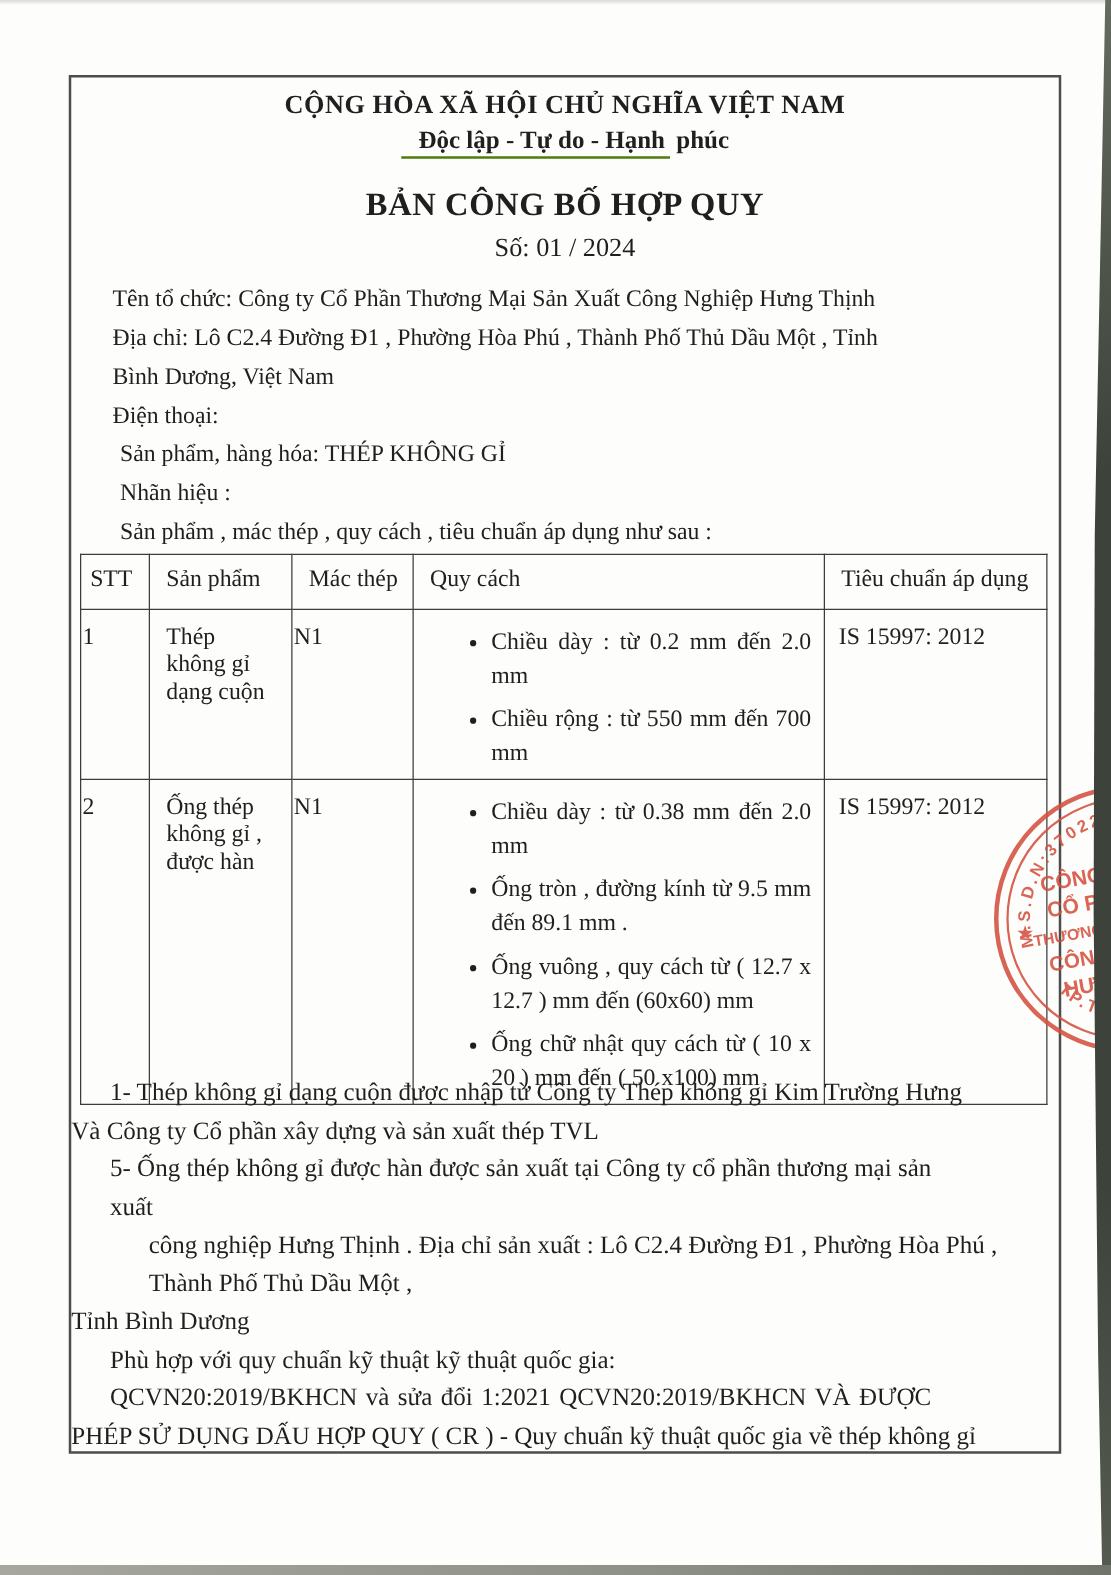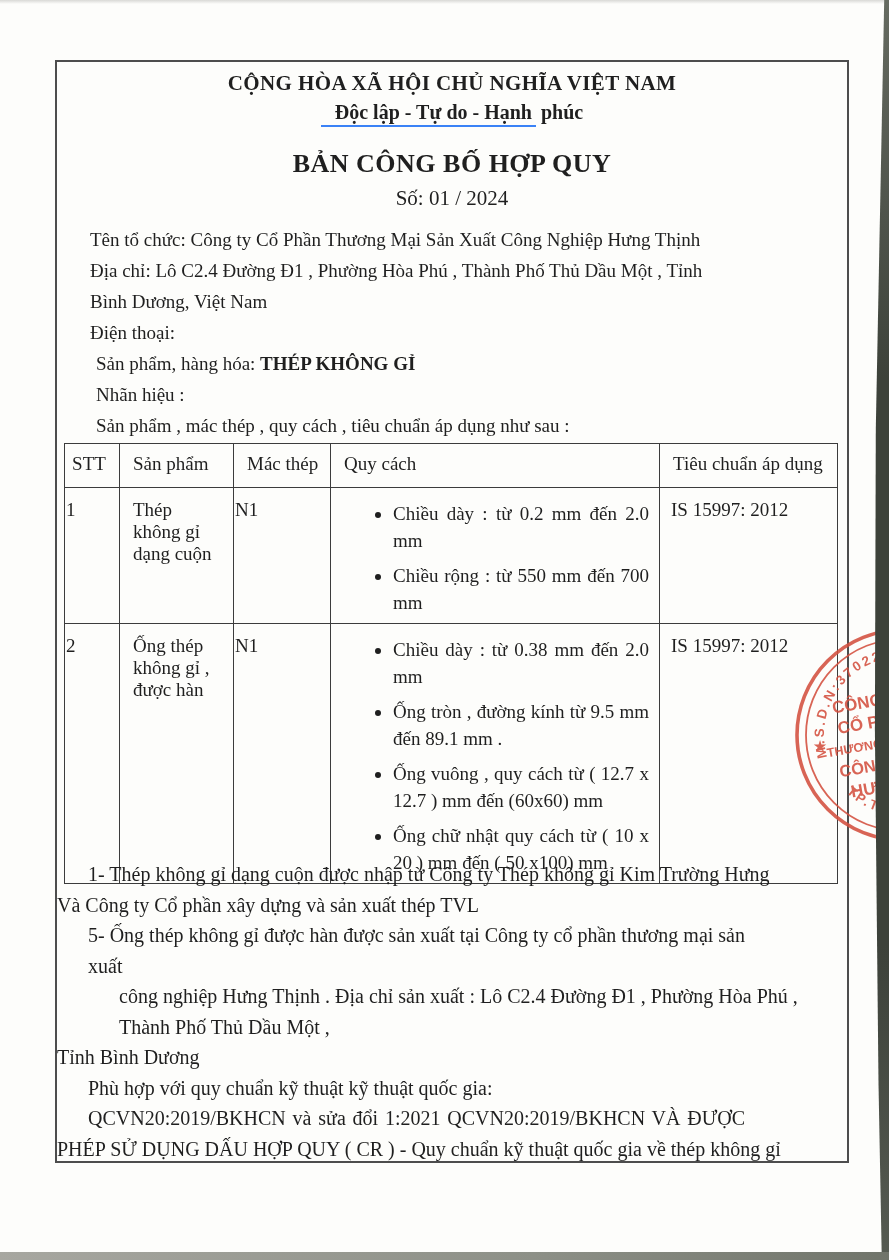--- a/index.html
+++ b/index.html
@@ -17,27 +17,27 @@
     clip-path:polygon(100% 0,100% 100%,52% 100%,30% 86%,6% 58%,12% 34%,68% 0);}
   .scan-bottom{position:absolute;left:0;bottom:0;width:889px;height:8px;z-index:6;
     background:linear-gradient(90deg,#a7a7a0,#8d9087 60%,#70746a);}
   
   .frame{position:absolute;left:55px;top:60px;width:790px;height:1099px;
     border:2px solid #4d4d4d;background:transparent;z-index:1;}
   
   .nat-header{position:absolute;left:0;top:9px;width:100%;text-align:center;}
   .nat-line1{font-size:21px;font-weight:bold;letter-spacing:.4px;}
   .motto{margin-top:5px;font-size:20px;font-weight:bold;}
-  .motto .u{border-bottom:2px solid #3b82f6;padding:0 4px 2px 14px;margin-top:40px;}
+  .motto .u{border-bottom:2px solid #4d7c0f;padding:0 4px 2px 14px;margin-top:40px;}
   .doc-title{margin-top:25px;font-size:26px;font-weight:bold;letter-spacing:.5px;}
   .doc-number{margin-top:7px;font-size:21px;}
   
   .info{position:absolute;left:33px;top:162px;width:726px;font-size:19px;line-height:31px;}
   .info .indent{margin-left:6px;}
-  .bold{font-weight:bold;}
+  .bold{font-weight:normal;}
   
   table.spec{position:absolute;left:7px;top:381px;border-collapse:collapse;table-layout:fixed;
     font-size:19px;}
   table.spec td,table.spec th{border:1.6px solid #3c3c3c;vertical-align:top;
     font-weight:normal;text-align:left;}
   col.c-stt{width:55px;}col.c-prod{width:114px;}col.c-grade{width:97px;}
   col.c-spec{width:329px;}col.c-std{width:178px;}
   tr.hrow{height:44px;}
   tr.hrow th{padding:9px 6px 12px 13px;}
   tr.hrow th.center{text-align:center;padding-left:0;}

